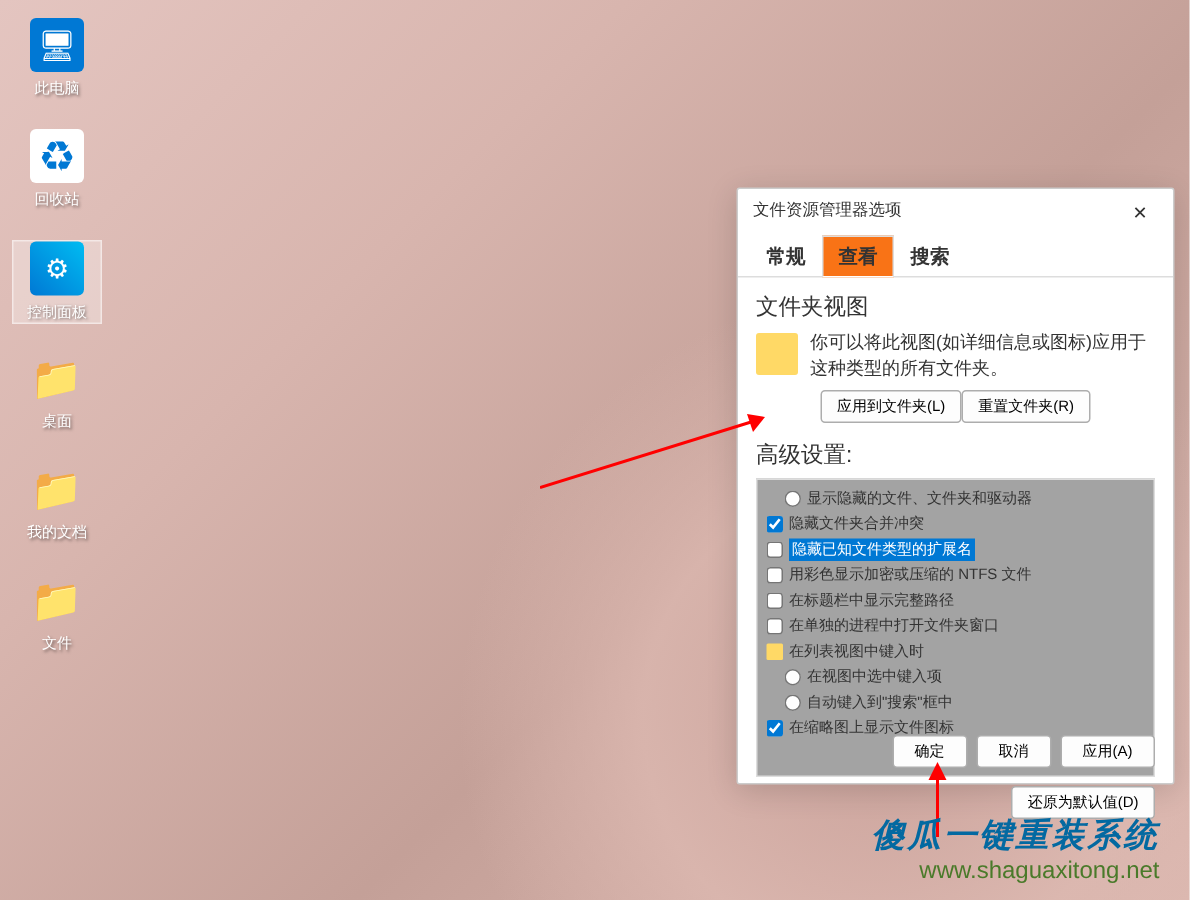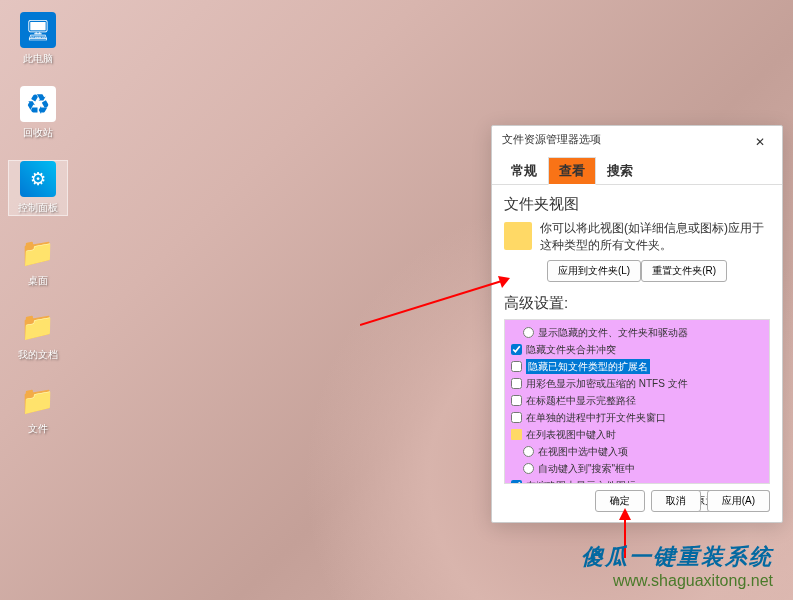--- a/index.html
+++ b/index.html
@@ -129,25 +129,25 @@
       padding: 3px 10px;
       font-size: 10px;
       border: 1px solid #adadad;
       border-radius: 3px;
       background: #fdfdfd;
       cursor: pointer;
     }
     
     .settings-panel {
       border: 1px solid #ddd;
-      height: 165px;
+      height: 199px;
       overflow-y: auto;
       padding: 4px 6px;
       font-size: 10px;
-      background: #f0abfc;
+      background: #a3a3a3;
     }
     .setting-item {
       display: flex;
       align-items: center;
       gap: 4px;
       padding: 1px 0;
       line-height: 1.5;
     }
     .setting-item.indent1 { padding-left: 12px; }
     .setting-item input[type="checkbox"],

